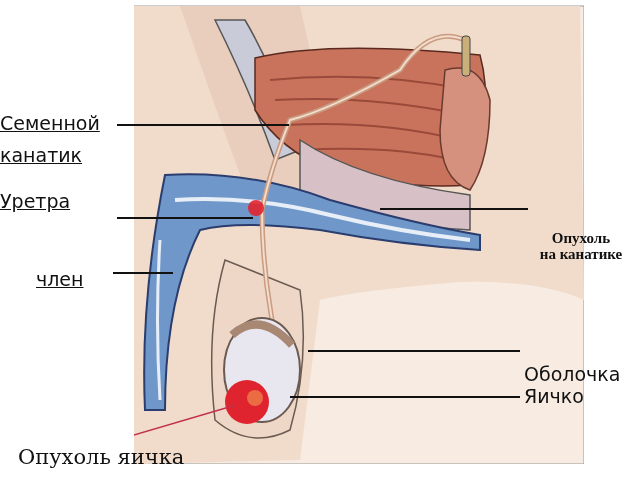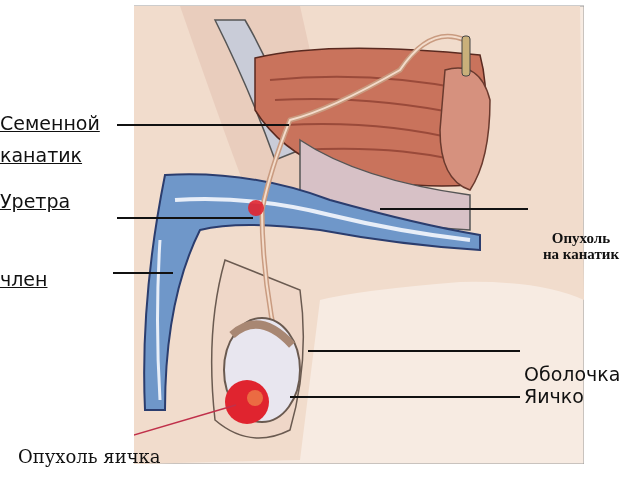--- a/index.html
+++ b/index.html
@@ -1,21 +1,21 @@
 <!DOCTYPE html>
 <html><head>
 <meta charset="utf-8">
 <style>
   html,body{margin:0;padding:0;}
   body{width:640px;height:480px;background:#ffffff;position:relative;overflow:hidden;font-family:"DejaVu Sans",sans-serif;}
   .illus{position:absolute;left:134px;top:4px;width:450px;height:460px;}
   .label{position:absolute;color:#111;font-size:19px;line-height:22px;white-space:nowrap;}
   .label.r{text-align:left;text-decoration:underline;}
   .serif{font-family:"Liberation Serif",serif;font-weight:bold;font-size:15px;line-height:16px;text-align:center;}
-  .serif-big{font-family:"DejaVu Serif",serif;font-size:18px;}
+  .serif-big{font-family:"DejaVu Serif",serif;font-size:21px;}
   .line{position:absolute;background:#111;height:2px;}
 </style>
 </head>
 <body>
 
 <svg class="illus" viewBox="134 4 450 460" xmlns="http://www.w3.org/2000/svg">
 
   <rect x="134" y="6" width="450" height="458" fill="#f7ebe2" stroke="#9a9a9a" stroke-width="1"></rect>
 
   <path d="M200 6 L580 6 L584 300 Q540 280 460 282 Q360 290 320 300 L300 460 L134 464 L134 6 Z" fill="#f1dccc"></path>
@@ -53,28 +53,28 @@
 <div class="label r" style="left:0;top:112px;width:116px;">
   <div>Семенной</div>
   <div style="margin-top:10px;">канатик</div>
 </div>
 <div class="line" style="left:117px;top:124px;width:172px;"></div>
 
 <div class="label r" style="left:0;top:190px;width:112px;">Уретра</div>
 <div class="line" style="left:117px;top:217px;width:136px;"></div>
 
 <div class="label r" style="left:0;top:260px;width:112px;">
-  <div style="margin-top:8px;">член</div>
+  <div style="margin-top:8px;padding-left:36px;">член</div>
 </div>
 <div class="line" style="left:113px;top:272px;width:60px;"></div>
 
 <div class="line" style="left:380px;top:208px;width:148px;"></div>
 <div class="label serif" style="left:522px;top:186px;width:118px;margin-top:44px;">
   <div>Опухоль</div>
-  <div>на канатик</div>
+  <div>на канатике</div>
 </div>
 
 <div class="line" style="left:308px;top:350px;width:212px;"></div>
 <div class="label" style="left:524px;top:339px;margin-top:24px;">Оболочка</div>
 
 <div class="line" style="left:290px;top:396px;width:230px;"></div>
 <div class="label" style="left:524px;top:385px;">Яичко</div>
 
 <div class="label serif-big" style="left:18px;top:446px;">Опухоль яичка</div>
 

